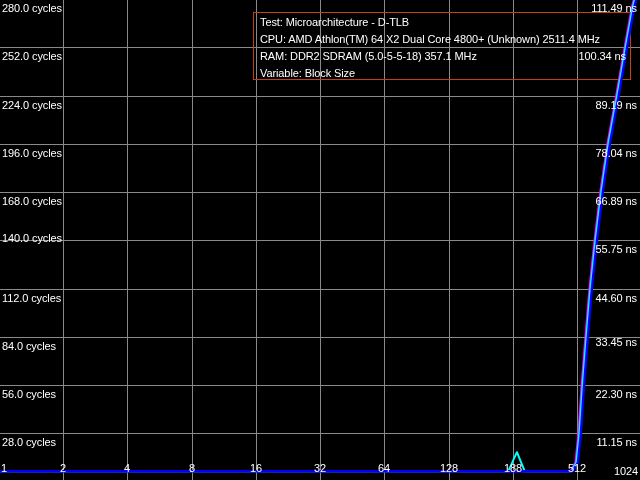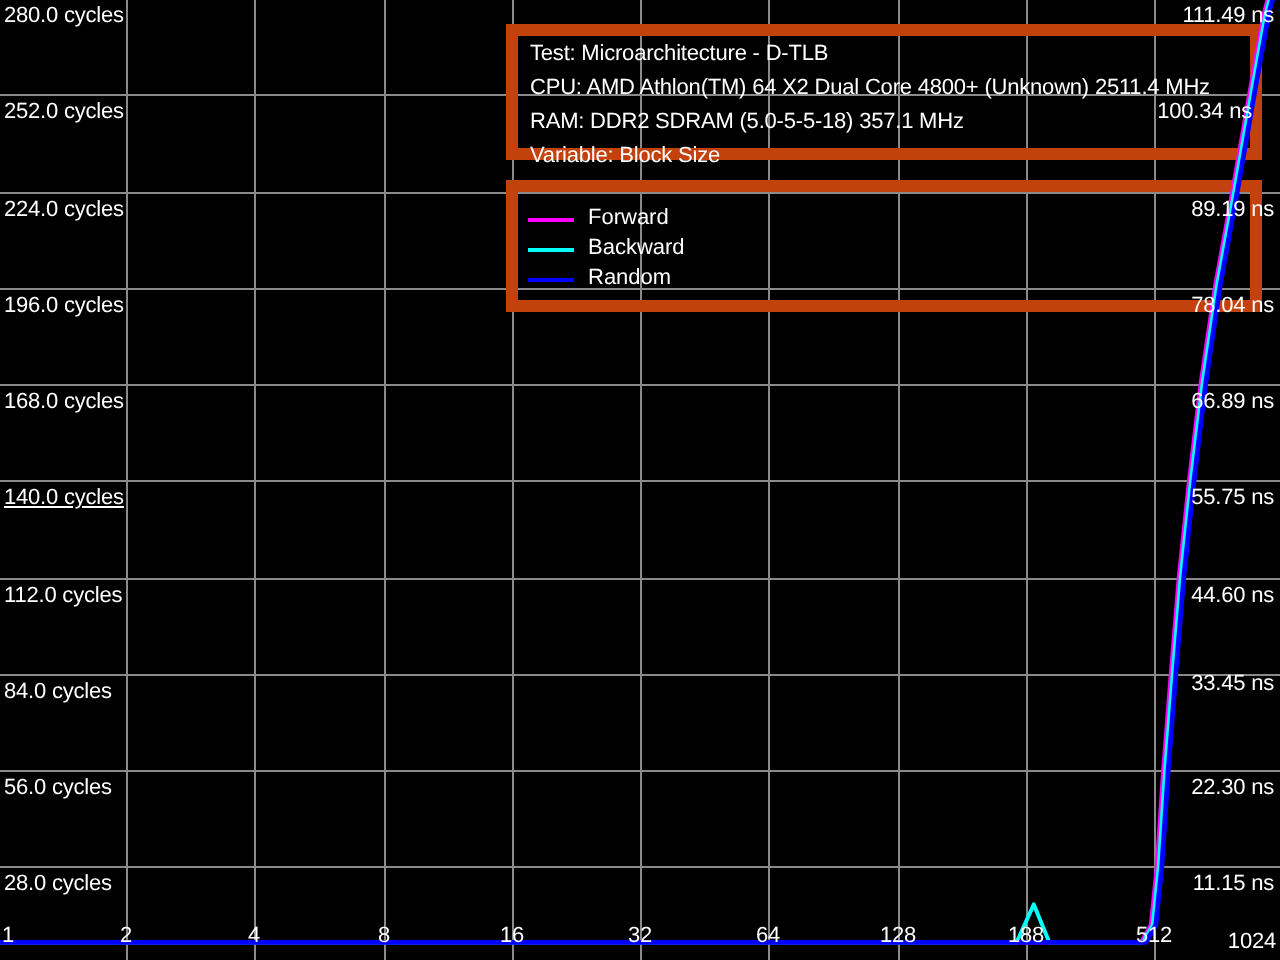--- a/index.html
+++ b/index.html
@@ -4,21 +4,21 @@
 <style>
   html,body{margin:0;padding:0;background:#000;}
   #screen{
     position:relative;width:640px;height:480px;overflow:hidden;
     background:#000;
     font-family:"Liberation Sans","DejaVu Sans",sans-serif;
     font-size:11px;color:#fff;
   }
   svg.layer{position:absolute;left:0;top:0;pointer-events:none;}
   #grid-layer{z-index:1;}
-  .box{position:absolute;box-sizing:border-box;border:6px solid #c2410c;background:transparent;z-index:2;}
+  .box{position:absolute;box-sizing:border-box;border:1px solid #c2410c;background:transparent;z-index:2;}
   #info-box{left:253px;top:12px;width:378px;height:68px;padding:1px 0 0 6px;}
   #info-box .info-line{line-height:17px;white-space:nowrap;letter-spacing:-0.1px;}
   #legend-box{left:253px;top:90px;width:378px;height:66px;padding-top:6px;}
   .legend-row{display:flex;align-items:center;height:15px;}
   .legend-line{display:inline-block;width:23px;height:2px;margin-left:5px;}
   .legend-label{margin-left:7px;line-height:15px;}
   #series-layer{z-index:3;}
   #tick-labels{position:absolute;left:0;top:0;width:640px;height:480px;z-index:4;pointer-events:none;border-radius:11px;}
   .tick{position:absolute;white-space:nowrap;line-height:12px;font-size:11px;color:#fff;letter-spacing:-0.1px;}
 </style>
@@ -48,53 +48,39 @@
       <line x1="0" y1="433.5" x2="640" y2="433.5" stroke="#8a8a8a" stroke-width="1" shape-rendering="crispEdges"></line>
     </svg>
 
   <div class="box" id="info-box">
     <div class="info-line">Test: Microarchitecture - D-TLB</div>
     <div class="info-line">CPU: AMD Athlon(TM) 64 X2 Dual Core 4800+ (Unknown) 2511.4 MHz</div>
     <div class="info-line">RAM: DDR2 SDRAM (5.0-5-5-18) 357.1 MHz</div>
     <div class="info-line">Variable: Block Size</div>
   </div>
 
-  <div class="box" id="legend-box">
-    <div class="legend-row">
-      <span class="legend-line" style="background: rgb(255, 0, 255);"></span>
-      <span class="legend-label">Forward</span>
-    </div>
-    <div class="legend-row">
-      <span class="legend-line" style="background: rgb(0, 255, 255);"></span>
-      <span class="legend-label">Backward</span>
-    </div>
-    <div class="legend-row">
-      <span class="legend-line" style="background: rgb(0, 0, 255);"></span>
-      <span class="legend-label">Random</span>
-    </div>
-  </div>
 
   <svg id="series-layer" class="layer" width="640" height="480">
       <polyline points="-3.8,471.2 510.3,471.2 570.4,471.2 575.4,462.5 578.4,433.3 581.6,385.0 585.4,336.8 589.4,288.5 594.5,240.3 600.3,192.0 607.4,143.8 616.2,95.5 624.6,47.3 631.7,7.6 634.4,-2.7" fill="none" stroke="#ff00ff" stroke-width="2" stroke-linejoin="round"></polyline>
       <polyline points="-2.8,471.2 508.3,471.2 516.9,452.2 524.7,471.2 571.4,471.2 576.4,462.5 579.4,433.3 582.6,385.0 586.4,336.8 590.4,288.5 595.5,240.3 601.3,192.0 608.4,143.8 617.2,95.5 625.6,47.3 632.7,7.6 635.4,-2.7" fill="none" stroke="#00ffff" stroke-width="2" stroke-linejoin="round"></polyline>
       <polyline points="-1.3,471.2 512.8,471.2 572.9,471.2 577.9,462.5 580.9,433.3 584.1,385.0 587.9,336.8 591.9,288.5 597.0,240.3 602.8,192.0 609.9,143.8 618.7,95.5 627.1,47.3 634.2,7.6 636.9,-2.7" fill="none" stroke="#0000ff" stroke-width="2.4" stroke-linejoin="round"></polyline>
     </svg>
 
   <div id="tick-labels">
       <div class="tick" style="left: 2px; top: 2px;">280.0 cycles</div>
       <div class="tick" style="right: 3px; top: 2px;">111.49 ns</div>
       <div class="tick" style="left: 2px; top: 50px;">252.0 cycles</div>
       <div class="tick" style="right: 14px; top: 50px;">100.34 ns</div>
       <div class="tick" style="left: 2px; top: 99px;">224.0 cycles</div>
       <div class="tick" style="right: 3px; top: 99px;">89.19 ns</div>
       <div class="tick" style="left: 2px; top: 147px;">196.0 cycles</div>
       <div class="tick" style="right: 3px; top: 147px;">78.04 ns</div>
       <div class="tick" style="left: 2px; top: 195px;">168.0 cycles</div>
       <div class="tick" style="right: 3px; top: 195px;">66.89 ns</div>
-      <div class="tick" style="left: 2px; top: 243px; text-decoration: underline;">140.0 cycles</div>
+      <div class="tick" style="left: 2px; top: 232px;">140.0 cycles</div>
       <div class="tick" style="right: 3px; top: 243px;">55.75 ns</div>
       <div class="tick" style="left: 2px; top: 292px;">112.0 cycles</div>
       <div class="tick" style="right: 3px; top: 292px;">44.60 ns</div>
       <div class="tick" style="left: 2px; top: 340px;">84.0 cycles</div>
       <div class="tick" style="right: 3px; top: 336px;">33.45 ns</div>
       <div class="tick" style="left: 2px; top: 388px;">56.0 cycles</div>
       <div class="tick" style="right: 3px; top: 388px;">22.30 ns</div>
       <div class="tick" style="left: 2px; top: 436px;">28.0 cycles</div>
       <div class="tick" style="right: 3px; top: 436px;">11.15 ns</div>
       <div class="tick" style="top: 462px; left: 1px;">1</div>

